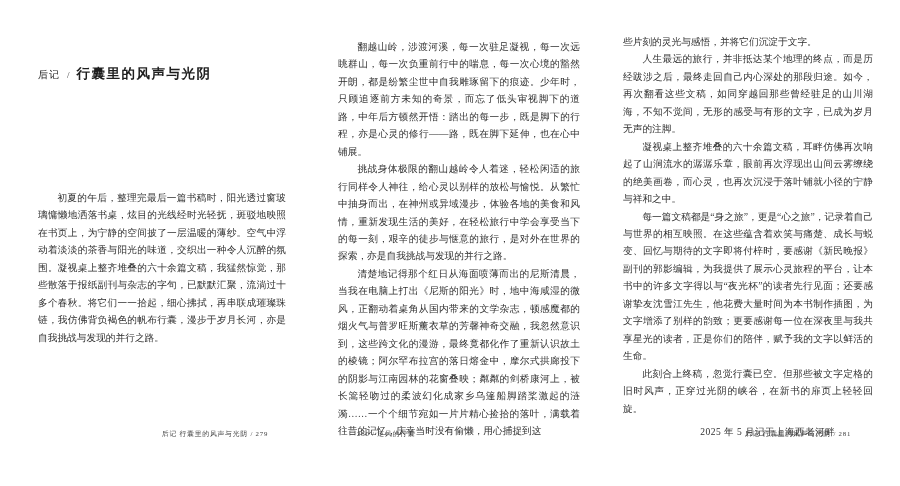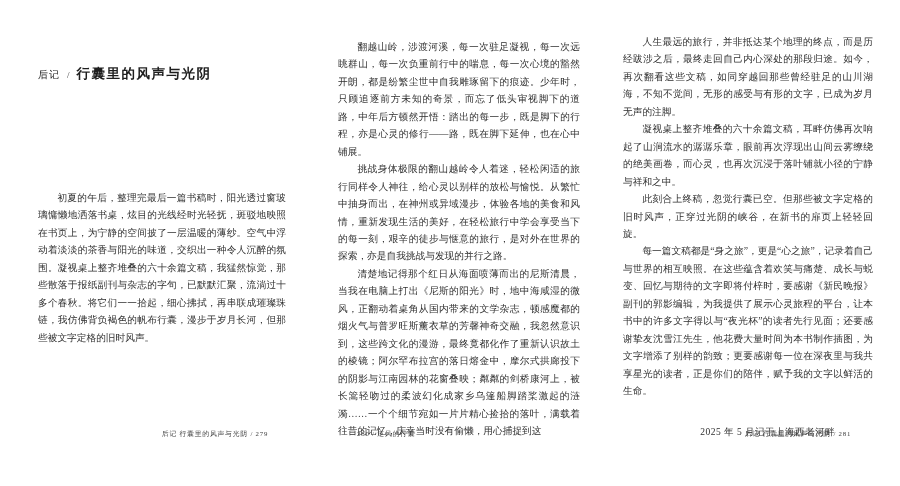--- a/index.html
+++ b/index.html
@@ -56,38 +56,39 @@
 </head>
 <body>
 
 <div>
 
   <section class="page" id="pageL">
     <div class="heading">
       <span class="ch-label">后记</span><span class="ch-sep">/</span><span class="ch-title">行囊里的风声与光阴</span>
     </div>
     <div class="body-text" id="bodyL">
-      <p>初夏的午后，整理完最后一篇书稿时，阳光透过窗玻璃慵懒地洒落书桌，炫目的光线经时光轻抚，斑驳地映照在书页上，为宁静的空间披了一层温暖的薄纱。空气中浮动着淡淡的茶香与阳光的味道，交织出一种令人沉醉的氛围。凝视桌上整齐堆叠的六十余篇文稿，我猛然惊觉，那些散落于报纸副刊与杂志的字句，已默默汇聚，流淌过十多个春秋。将它们一一拾起，细心拂拭，再串联成璀璨珠链，我仿佛背负褐色的帆布行囊，漫步于岁月长河，但那些被文字定格的旧时风声。</p>
+      <p>初夏的午后，整理完最后一篇书稿时，阳光透过窗玻璃慵懒地洒落书桌，炫目的光线经时光轻抚，斑驳地映照在书页上，为宁静的空间披了一层温暖的薄纱。空气中浮动着淡淡的茶香与阳光的味道，交织出一种令人沉醉的氛围。凝视桌上整齐堆叠的六十余篇文稿，我猛然惊觉，那些散落于报纸副刊与杂志的字句，已默默汇聚，流淌过十多个春秋。将它们一一拾起，细心拂拭，再串联成璀璨珠链，我仿佛背负褐色的帆布行囊，漫步于岁月长河，亦是自我挑战与发现的并行之路。</p>
     </div>
     <div class="footer" id="footerL">后记  行囊里的风声与光阴  /  279</div>
   </section>
 
   <section class="page" id="pageM">
     <div class="body-text" id="bodyM">
       <p>翻越山岭，涉渡河溪，每一次驻足凝视，每一次远眺群山，每一次负重前行中的喘息，每一次心境的豁然开朗，都是纷繁尘世中自我雕琢留下的痕迹。少年时，只顾追逐前方未知的奇景，而忘了低头审视脚下的道路，中年后方顿然开悟：踏出的每一步，既是脚下的行程，亦是心灵的修行——路，既在脚下延伸，也在心中铺展。</p>
       <p>挑战身体极限的翻山越岭令人着迷，轻松闲适的旅行同样令人神往，给心灵以别样的放松与愉悦。从繁忙中抽身而出，在神州或异域漫步，体验各地的美食和风情，重新发现生活的美好，在轻松旅行中学会享受当下的每一刻，艰辛的徒步与惬意的旅行，是对外在世界的探索，亦是自我挑战与发现的并行之路。</p>
       <p>清楚地记得那个红日从海面喷薄而出的尼斯清晨，当我在电脑上打出《尼斯的阳光》时，地中海咸湿的微风，正翻动着桌角从国内带来的文学杂志，顿感魔都的烟火气与普罗旺斯薰衣草的芳馨神奇交融，我忽然意识到，这些跨文化的漫游，最终竟都化作了重新认识故土的棱镜；阿尔罕布拉宫的落日熔金中，摩尔式拱廊投下的阴影与江南园林的花窗叠映；粼粼的剑桥康河上，被长篙轻吻过的柔波幻化成家乡乌篷船脚踏桨激起的涟漪……一个个细节宛如一片片精心捡拾的落叶，满载着往昔的记忆，庆幸当时没有偷懒，用心捕捉到这</p>
     </div>
     <div class="footer" id="footerM">280  /  逆风的行囊</div>
   </section>
 
   <section class="page" id="pageR">
     <div class="body-text" id="bodyR">
+      <p class="cont">些片刻的灵光与感悟，并将它们沉淀于文字。</p>
       <p>人生最远的旅行，并非抵达某个地理的终点，而是历经跋涉之后，最终走回自己内心深处的那段归途。如今，再次翻看这些文稿，如同穿越回那些曾经驻足的山川湖海，不知不觉间，无形的感受与有形的文字，已成为岁月无声的注脚。</p>
       <p>凝视桌上整齐堆叠的六十余篇文稿，耳畔仿佛再次响起了山涧流水的潺潺乐章，眼前再次浮现出山间云雾缭绕的绝美画卷，而心灵，也再次沉浸于落叶铺就小径的宁静与祥和之中。</p>
+      <p>每一篇文稿都是“身之旅”，更是“心之旅”，记录着自己与世界的相互映照。在这些蕴含着欢笑与痛楚、成长与蜕变、回忆与期待的文字即将付梓时，要感谢《新民晚报》副刊的郭影编辑，为我提供了展示心灵旅程的平台，让本书中的许多文字得以与“夜光杯”的读者先行见面；还要感谢挚友沈雪江先生，他花费大量时间为本书制作插图，为文字增添了别样的韵致；更要感谢每一位在深夜里与我共享星光的读者，正是你们的陪伴，赋予我的文字以鲜活的生命。</p>
       <p>此刻合上终稿，忽觉行囊已空。但那些被文字定格的旧时风声，正穿过光阴的峡谷，在新书的扉页上轻轻回旋。</p>
-      <p>每一篇文稿都是“身之旅”，更是“心之旅”，记录着自己与世界的相互映照。在这些蕴含着欢笑与痛楚、成长与蜕变、回忆与期待的文字即将付梓时，要感谢《新民晚报》副刊的郭影编辑，为我提供了展示心灵旅程的平台，让本书中的许多文字得以与“夜光杯”的读者先行见面；还要感谢挚友沈雪江先生，他花费大量时间为本书制作插图，为文字增添了别样的韵致；更要感谢每一位在深夜里与我共享星光的读者，正是你们的陪伴，赋予我的文字以鲜活的生命。</p>
     </div>
     <div class="date-line">2025 年 5 月记于上海西老河畔</div>
     <div class="footer" id="footerR">后记  行囊里的风声与光阴  /  281</div>
   </section>
 
 </div>
 
 </body></html>

